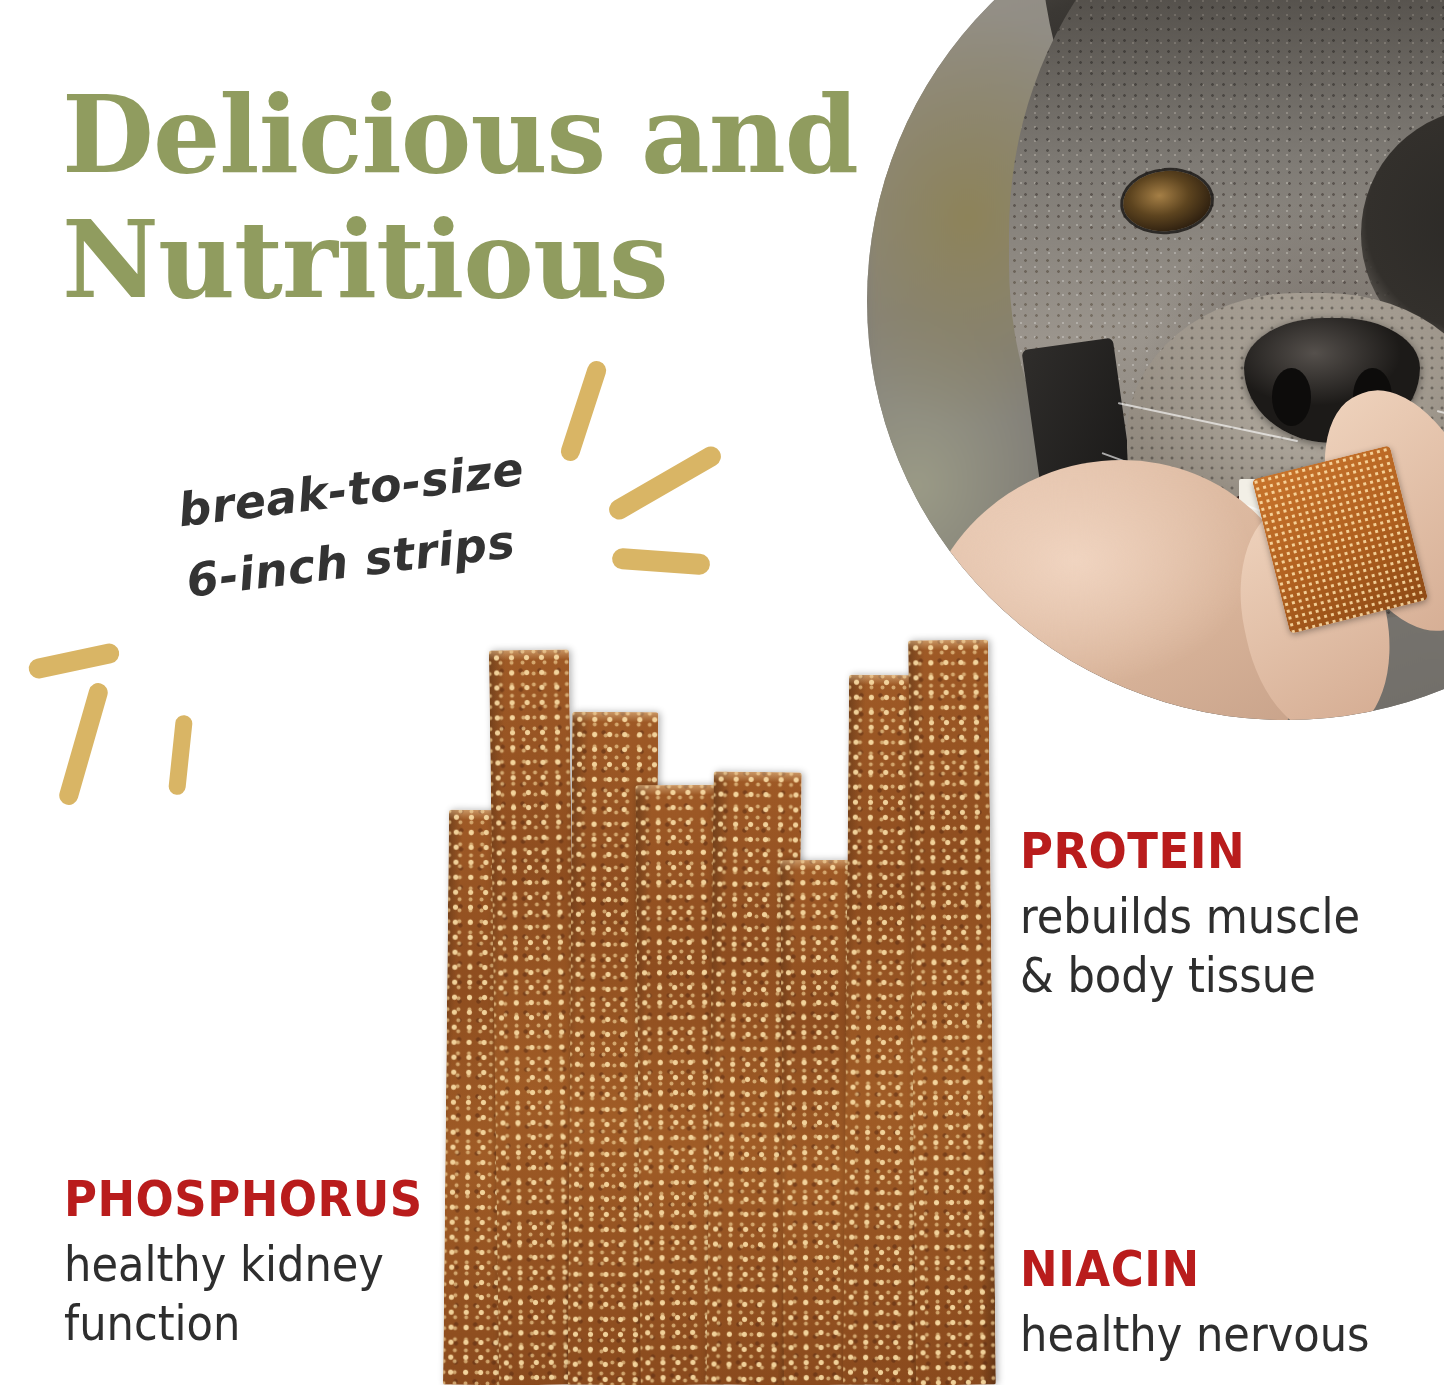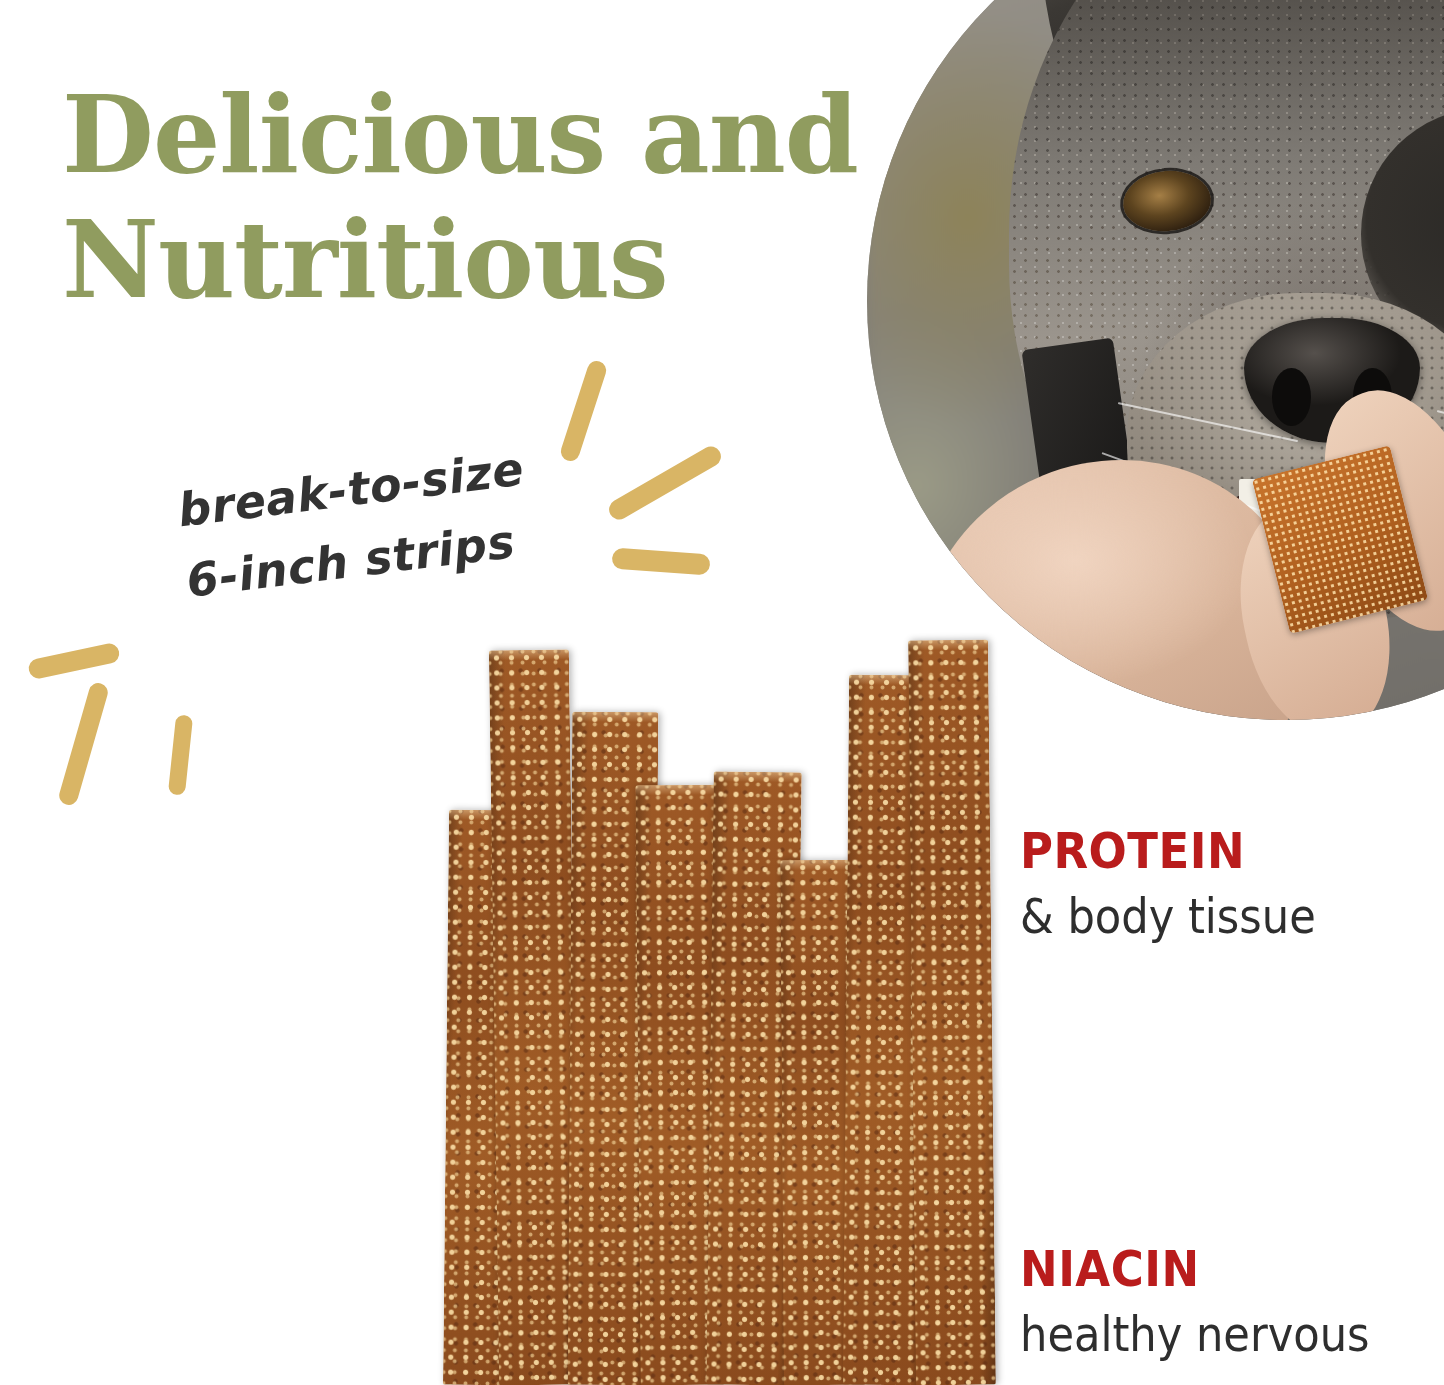--- a/index.html
+++ b/index.html
@@ -355,25 +355,33 @@
     <div class="strip" style="left:196px;width:84px;  height:600px; transform:rotate(-0.5deg);"></div>
     <div class="strip" style="left:268px;width:88px;  height:613px; transform:rotate(0.7deg);"></div>
     <div class="strip" style="left:340px;width:82px;  height:525px; transform:rotate(-0.4deg);"></div>
     <div class="strip" style="left:404px;width:86px;  height:710px; transform:rotate(0.5deg);"></div>
     <div class="strip" style="left:470px;width:80px;  height:745px; transform:rotate(-0.6deg);"></div>
   </div>
 
   <div class="benefit" id="benefit-protein">
     <div class="b-title">PROTEIN</div>
     <div class="b-desc">
+      <span class="d-line">rebuilds muscle</span>
       <span class="d-line">&amp; body tissue</span>
     </div>
   </div>
 
   <div class="benefit" id="benefit-niacin">
     <div class="b-title">NIACIN</div>
     <div class="b-desc">
       <span class="d-line">healthy nervous</span>
     </div>
   </div>
 
+  <div class="benefit" id="benefit-phosphorus">
+    <div class="b-title">PHOSPHORUS</div>
+    <div class="b-desc">
+      <span class="d-line">healthy kidney</span>
+      <span class="d-line">function</span>
+    </div>
+  </div>
 
 </div>
 
 </body></html>

